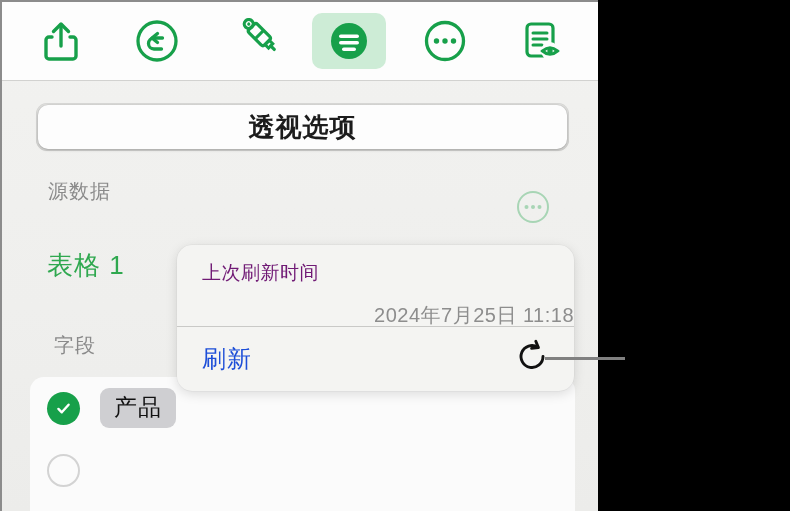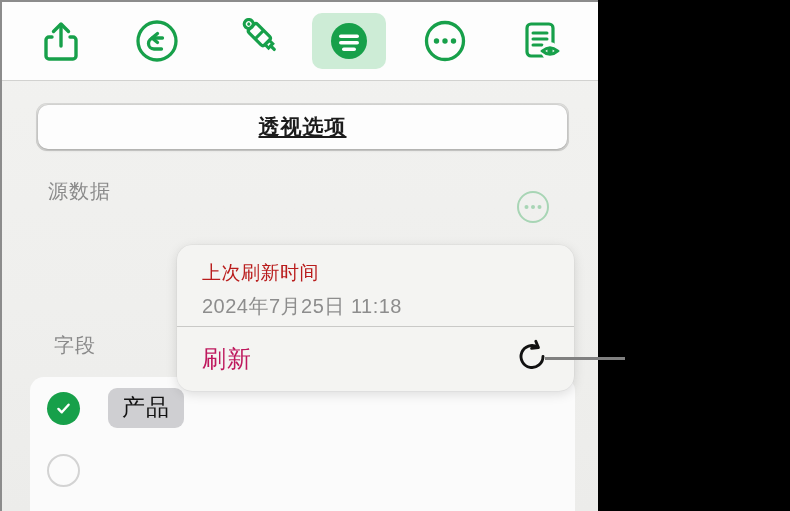--- a/index.html
+++ b/index.html
@@ -68,26 +68,25 @@
     border-radius: 11px;
     display: flex;
     box-sizing: border-box;
     box-shadow: inset 0 0 0 0.5px rgba(0,0,0,0.06);
   }
   .tab {
     flex: 1;
     display: flex;
     align-items: center;
     justify-content: center;
-    font-size: 21px;
+    font-size: 26px;
     color: #1c1c1c;
     letter-spacing: 1px;
     border-radius: 10px;
     margin: 2px;
-    text-decoration: underline;
   }
   .tab.selected {
     background: #fdfdfd;
     box-shadow: 0 1px 3px rgba(0,0,0,0.22), 0 0 0 0.5px rgba(0,0,0,0.06);
     font-weight: 600;
   }
 
   
   #source-label {
     position: absolute;
@@ -130,21 +129,20 @@
     height: 136px;
     background: #fbfbfb;
     border-radius: 14px 14px 0 0;
     box-sizing: border-box;
   }
   .field-row {
     display: flex;
     align-items: center;
     height: 62px;
     padding-left: 17px;
-    gap: 8px;
   }
   .check {
     width: 33px;
     height: 33px;
     border-radius: 50%;
     display: flex;
     align-items: center;
     justify-content: center;
     flex: none;
   }
@@ -177,47 +175,48 @@
     box-sizing: border-box;
     overflow: hidden;
   }
   #pop-top {
     height: 81px;
     padding: 14px 0 0 25px;
     box-sizing: border-box;
   }
   #pop-refresh-label {
     font-size: 19px;
-    color: #b91c1c;
+    color: #701a75;
     letter-spacing: 0.5px;
     line-height: 1.45;
   }
   #pop-refresh-time {
     font-size: 20px;
     color: #8d8d8d;
     letter-spacing: 0.5px;
     line-height: 1.45;
-    margin-top: 5px;
+    margin-top: 14px;
+    text-align: right;
   }
   #pop-divider {
     height: 1px;
     background: #c9c9c7;
     margin: 0;
   }
   #pop-action-row {
     height: 64px;
     display: flex;
     align-items: center;
     justify-content: space-between;
     padding: 0 24px 0 25px;
     box-sizing: border-box;
   }
   #pop-action-label {
     font-size: 24px;
-    color: #be185d;
+    color: #1d4ed8;
     letter-spacing: 1px;
   }
 
   
   #callout {
     position: absolute;
     left: 545px;
     top: 357px;
     width: 80px;
     height: 3px;
@@ -312,20 +311,21 @@
     <span>
       <svg width="34" height="34" viewBox="0 0 34 34">
         <circle cx="17" cy="17" r="15" fill="none" stroke="#a8d5b5" stroke-width="2"></circle>
         <circle cx="10.5" cy="17" r="2" fill="#a8d5b5"></circle>
         <circle cx="17" cy="17" r="2" fill="#a8d5b5"></circle>
         <circle cx="23.5" cy="17" r="2" fill="#a8d5b5"></circle>
       </svg>
     </span>
   </div>
 
+  <div id="table-name">表格 1</div>
 
   <div id="fields-label">字段</div>
 
   <div id="fields-list">
 
     <div class="field-row">
       <span class="check on">
         <svg class="mark" viewBox="0 0 20 20">
           <path d="M4 10.5 L8 14.5 L16 5.5" fill="none" stroke="#ffffff" stroke-width="2.8" stroke-linecap="round" stroke-linejoin="round"></path>
         </svg>

